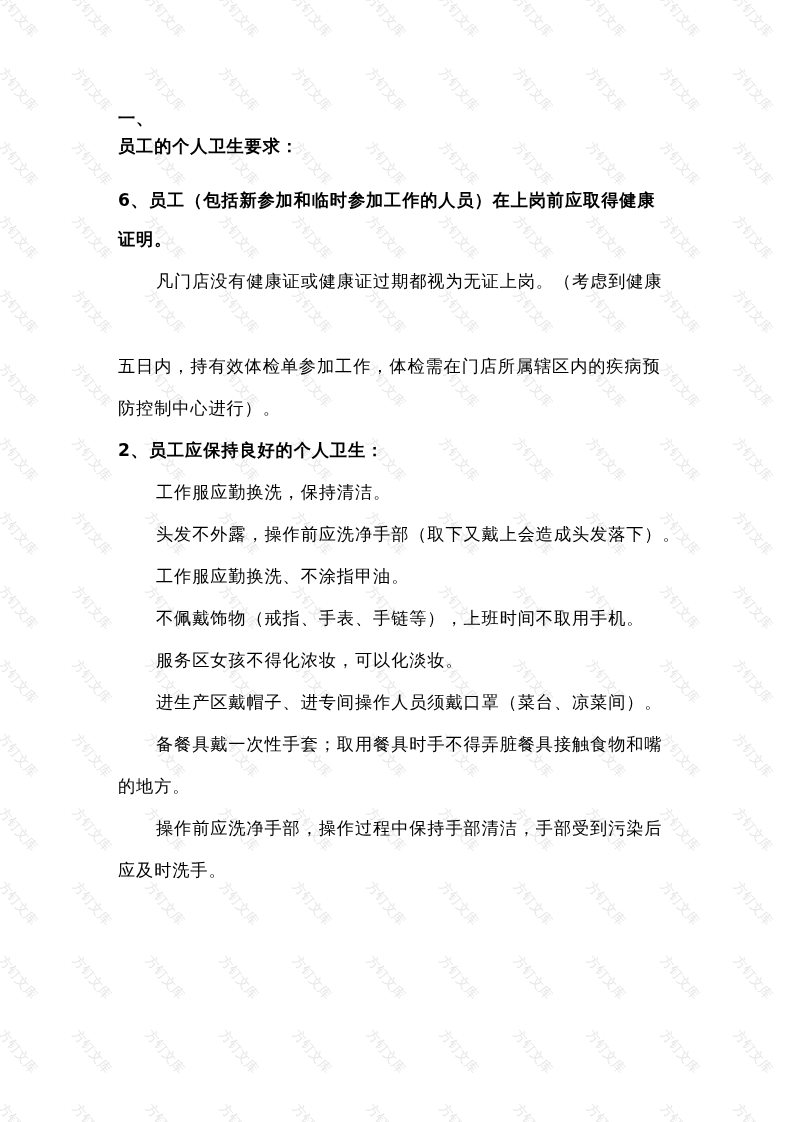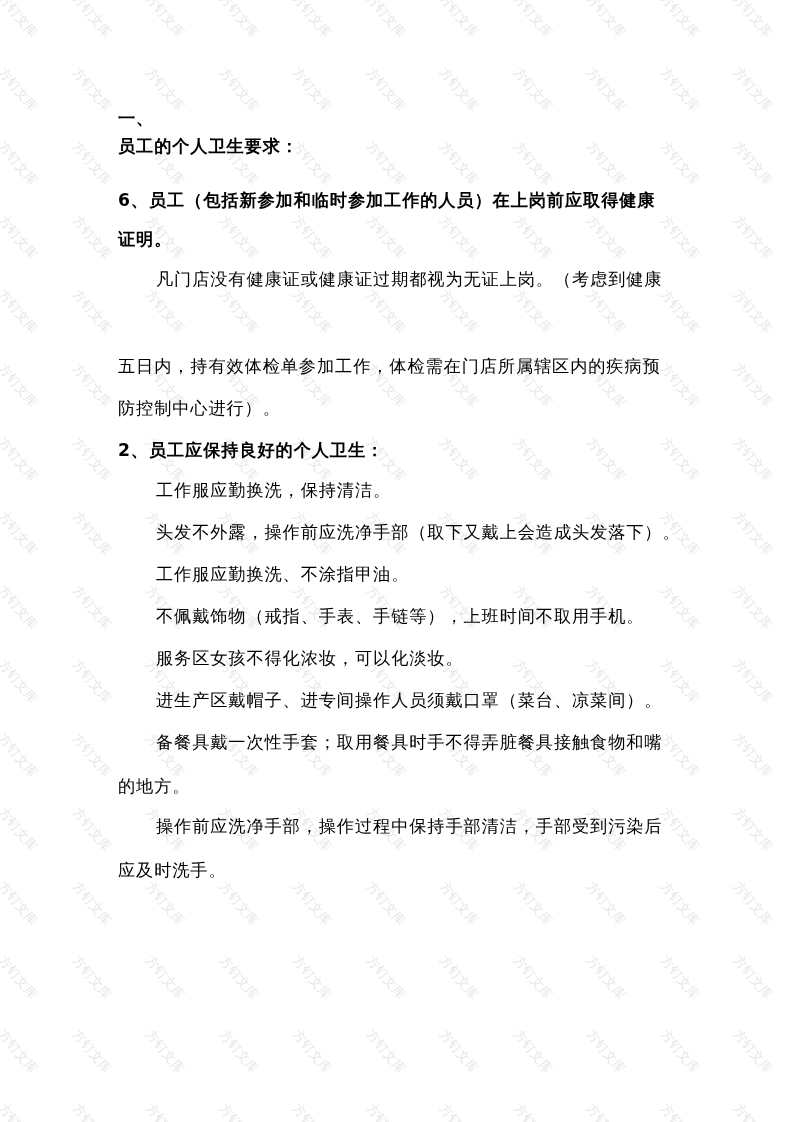--- a/index.html
+++ b/index.html
@@ -28,21 +28,21 @@
   }
   .line {
     position: absolute;
     left: 118px;
     font-size: 17.2px;
     line-height: 22px;
     white-space: nowrap;
     letter-spacing: 0.9px;
   }
   .bold { font-weight: bold; }
-  .indent { left: 156px; font-family: Liberation Mono, monospace; }
+  .indent { left: 156px; }
 </style>
 </head>
 <body>
 
 <div class="watermark-layer" id="wm-layer">
     <span class="wm" style="left: 8px; top: -10px; color: rgb(230, 230, 230);">方钉文库</span>
     <span class="wm" style="left: 81.5px; top: -10px; color: rgb(230, 230, 230);">方钉文库</span>
     <span class="wm" style="left: 155px; top: -10px; color: rgb(230, 230, 230);">方钉文库</span>
     <span class="wm" style="left: 228.5px; top: -10px; color: rgb(230, 230, 230);">方钉文库</span>
     <span class="wm" style="left: 302px; top: -10px; color: rgb(230, 230, 230);">方钉文库</span>

